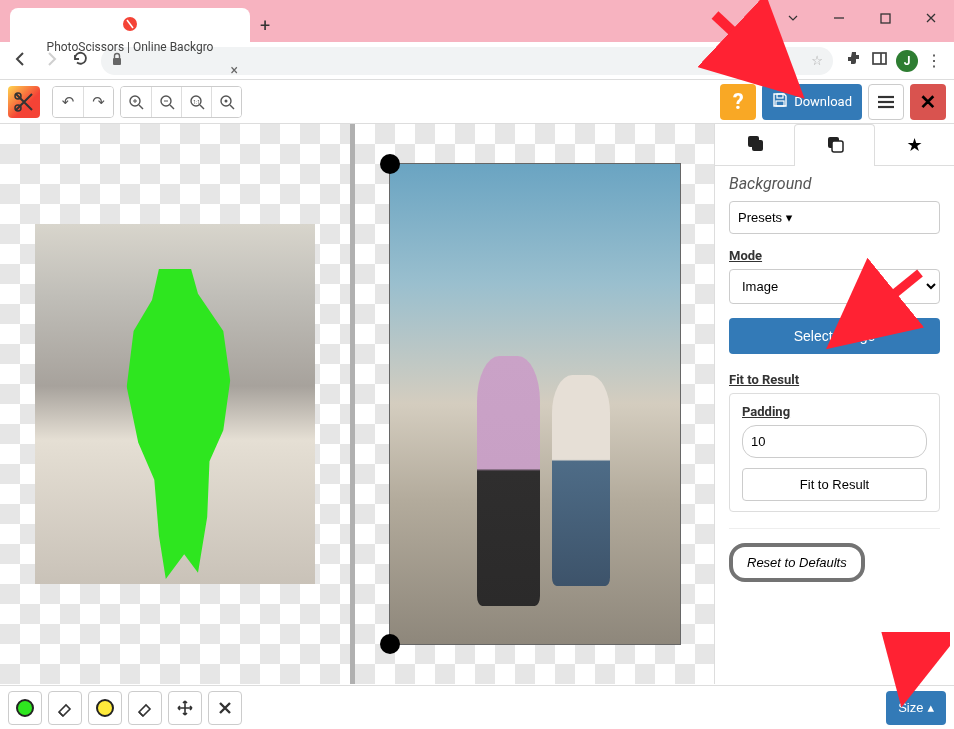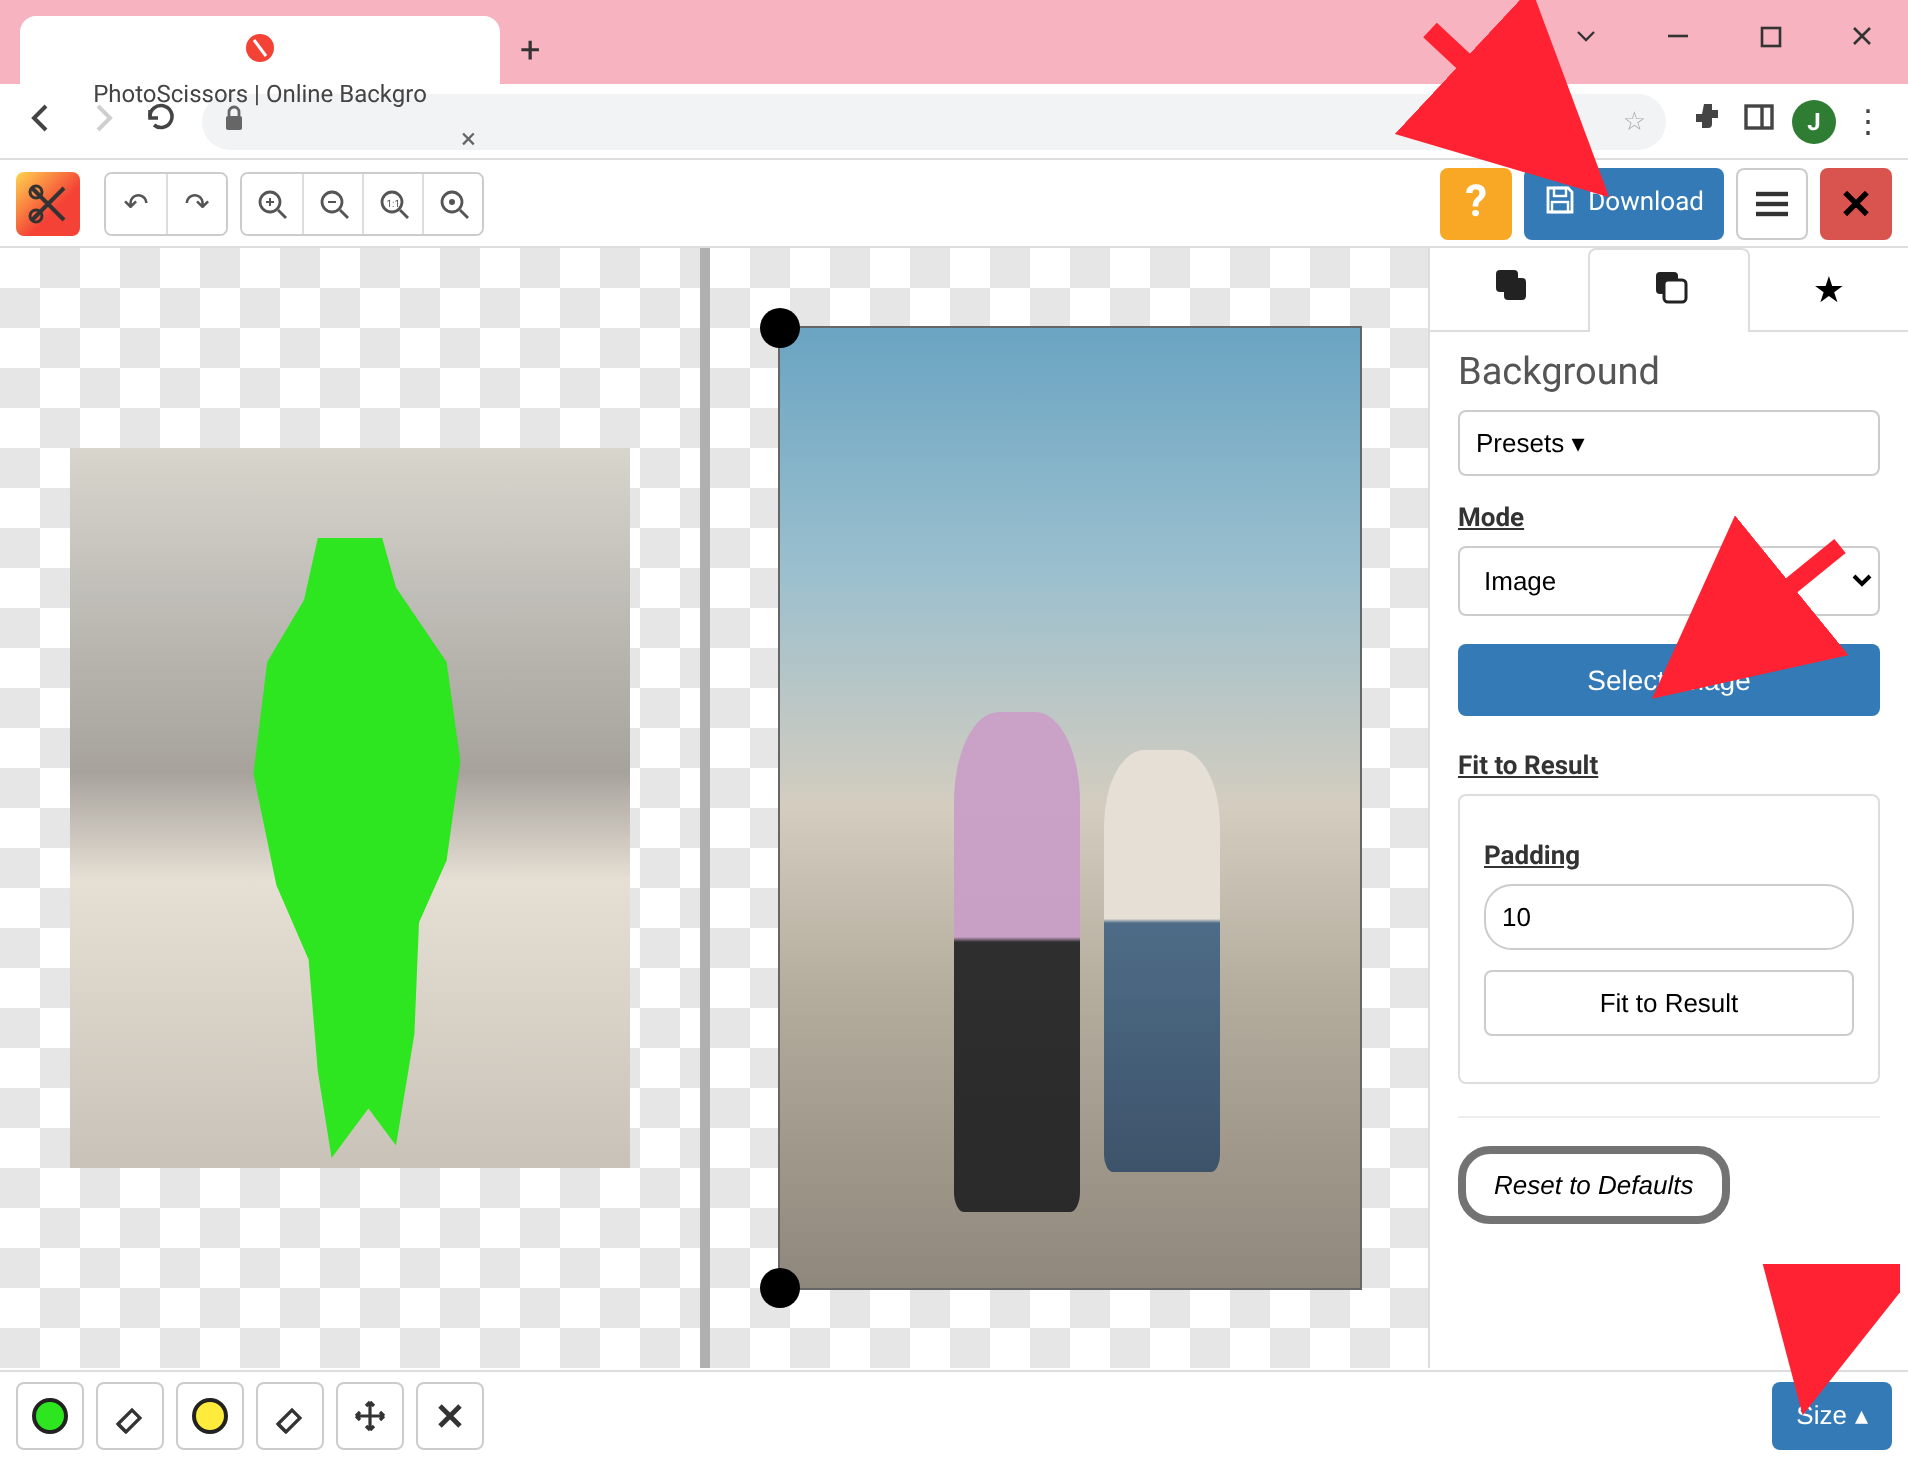--- a/index.html
+++ b/index.html
@@ -306,23 +306,24 @@
       border: 1px solid #ddd;
       border-bottom: none;
       border-radius: 4px 4px 0 0;
       margin-bottom: -1px;
     }
     .panel-body {
       padding: 8px 14px;
       font-size: 13px;
     }
     .section-title {
-      font-size: 19px;
+      font-size: 16px;
       color: #555;
       margin-bottom: 8px;
+      font-style: italic;
     }
     .preset-btn {
       width: 100%;
       padding: 8px;
       border: 1px solid #ccc;
       border-radius: 4px;
       background: #fff;
       text-align: left;
       font-size: 13px;
       margin-bottom: 14px;
@@ -349,21 +350,21 @@
       background: #337ab7;
       color: #fff;
       border: none;
       border-radius: 4px;
       font-size: 14px;
       margin-bottom: 18px;
     }
     .fieldset {
       border: 1px solid #ddd;
       border-radius: 4px;
-      padding: 23px 12px;
+      padding: 10px 12px;
       margin-bottom: 16px;
     }
     .input {
       width: 100%;
       padding: 8px;
       border: 1px solid #ccc;
       border-radius: 14px;
       font-size: 13px;
       margin-bottom: 10px;
     }

